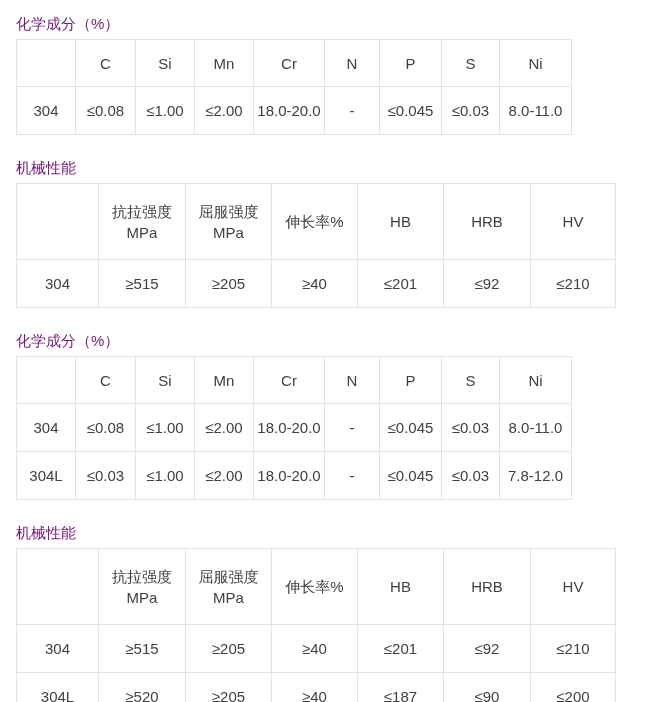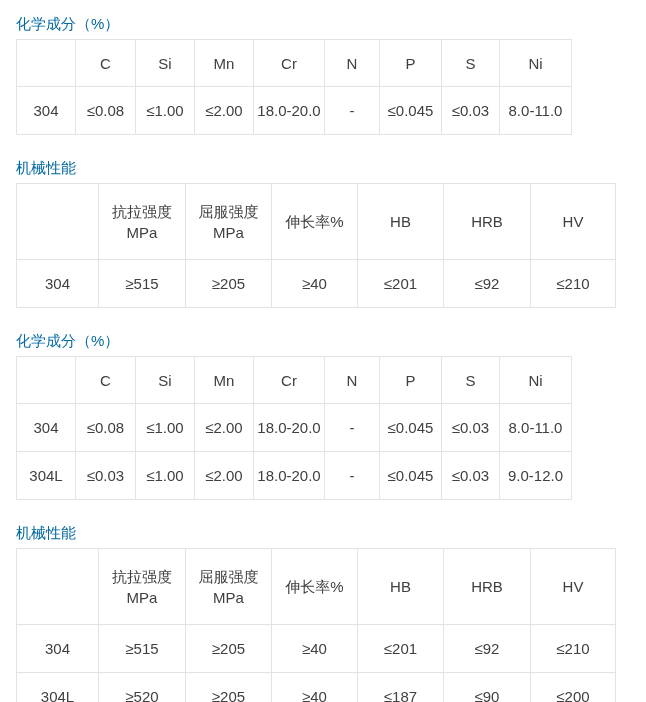--- a/index.html
+++ b/index.html
@@ -10,21 +10,21 @@
     font-family: "Liberation Sans", "DejaVu Sans", sans-serif;
     font-size: 15px;
     color: #404040;
   }
   .table-title {
     margin: 0 0 8px 0;
     padding: 0;
     font-size: 15px;
     line-height: 15px;
     font-weight: normal;
-    color: #0369a1;
+    color: #701a75;
   }
   table.spec-table {
     border-collapse: collapse;
     table-layout: fixed;
     margin: 0 0 25px 0;
     background: #ffffff;
   }
   table.spec-table th,
   table.spec-table td {
     border: 1px solid #e3e3e3;
@@ -157,21 +157,21 @@
           </tr>
           <tr>
             <td>304L</td>
             <td>≤0.03</td>
             <td>≤1.00</td>
             <td>≤2.00</td>
             <td>18.0-20.0</td>
             <td>-</td>
             <td>≤0.045</td>
             <td>≤0.03</td>
-            <td>9.0-12.0</td>
+            <td>7.8-12.0</td>
           </tr>
         </tbody>
       </table>
   </section>
 
   <section>
     <p class="table-title">机械性能</p>
     <table class="spec-table mechanical">
         <thead>
           <tr>

